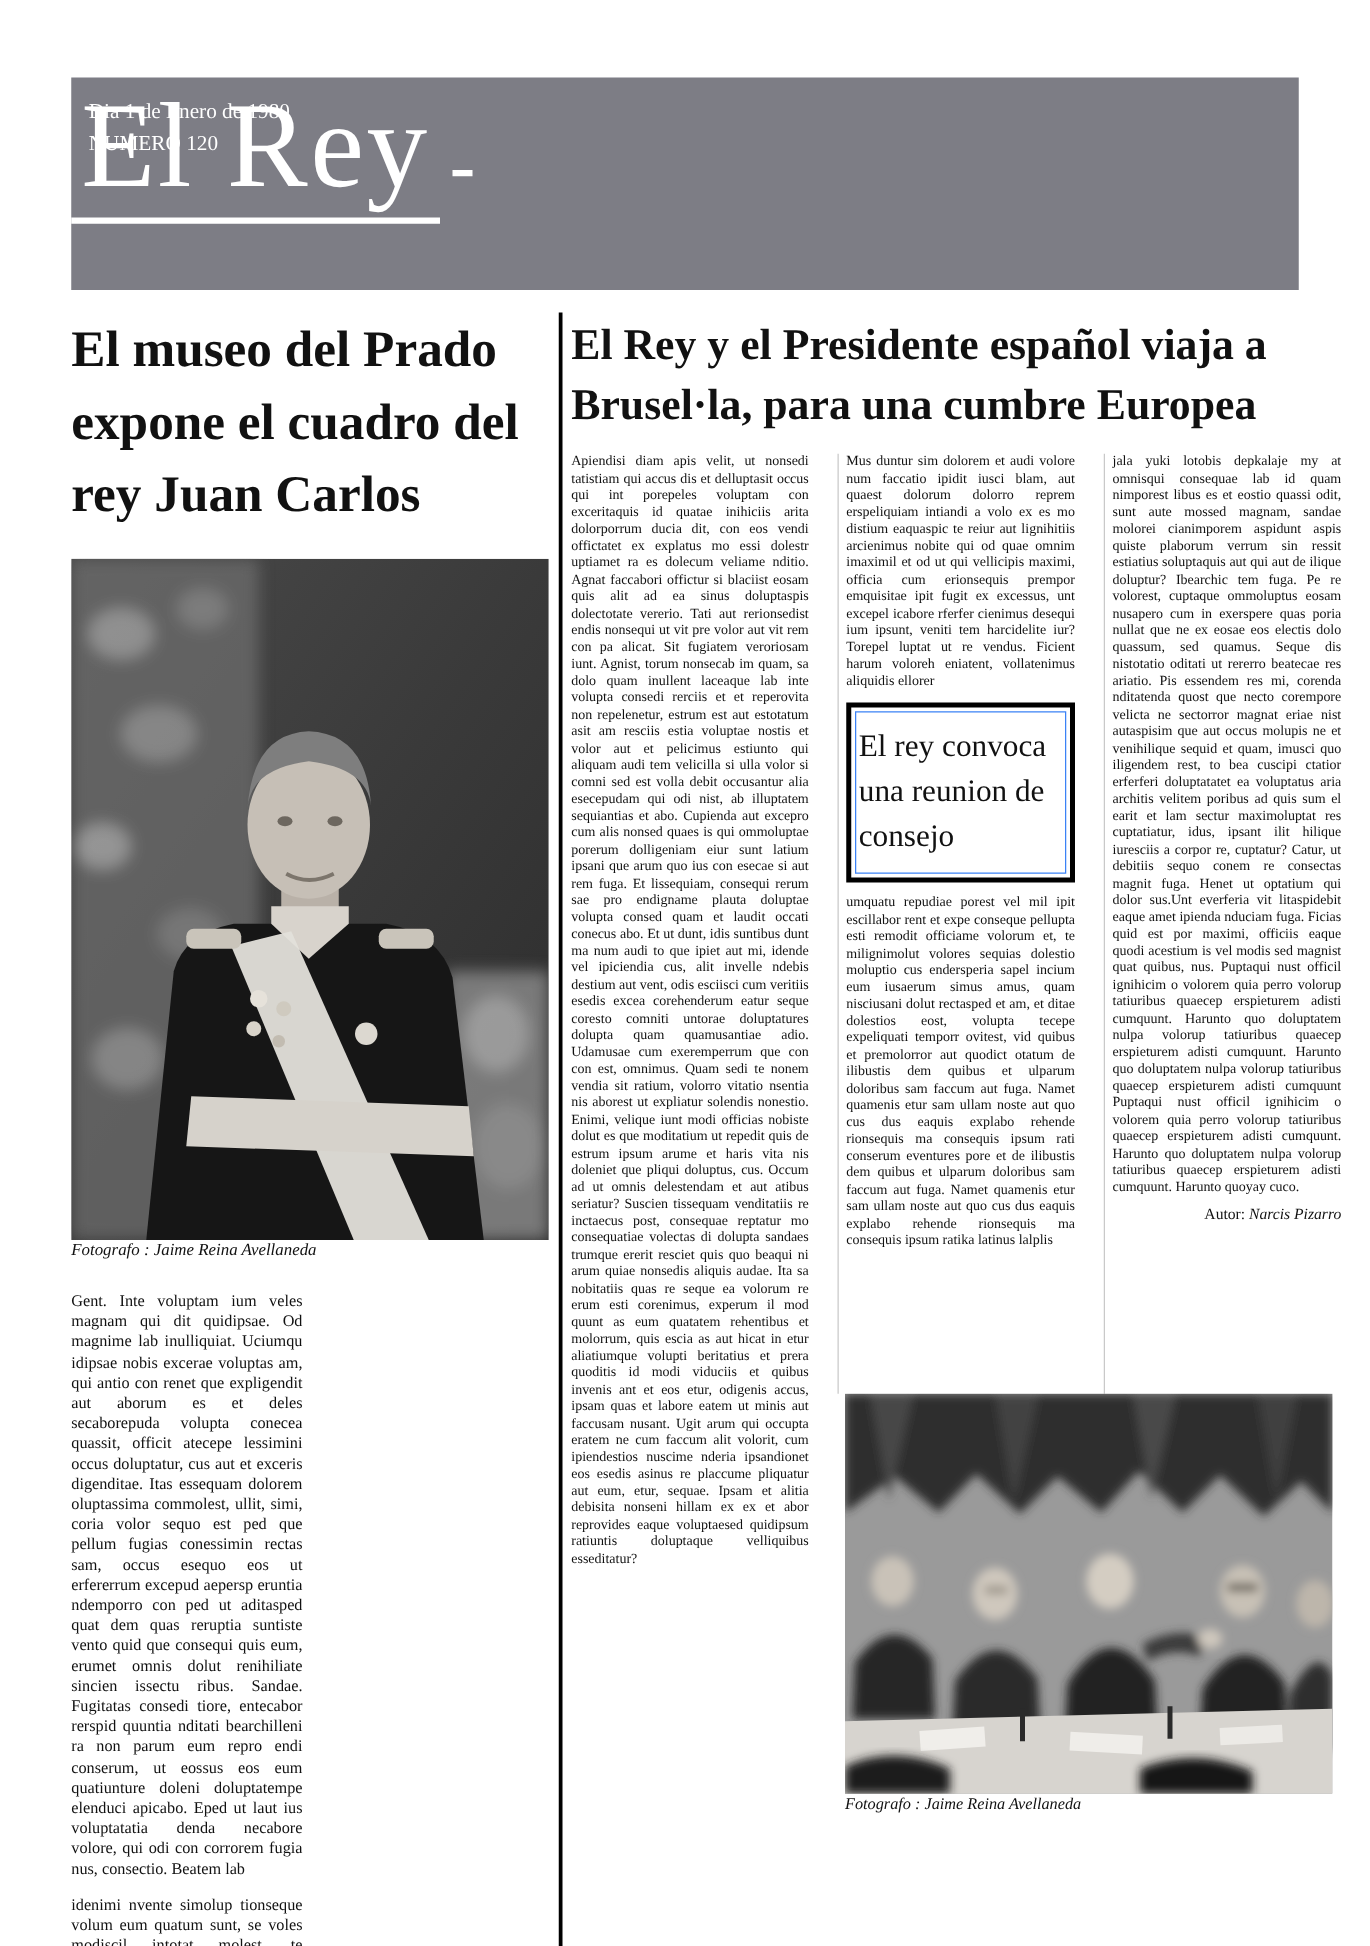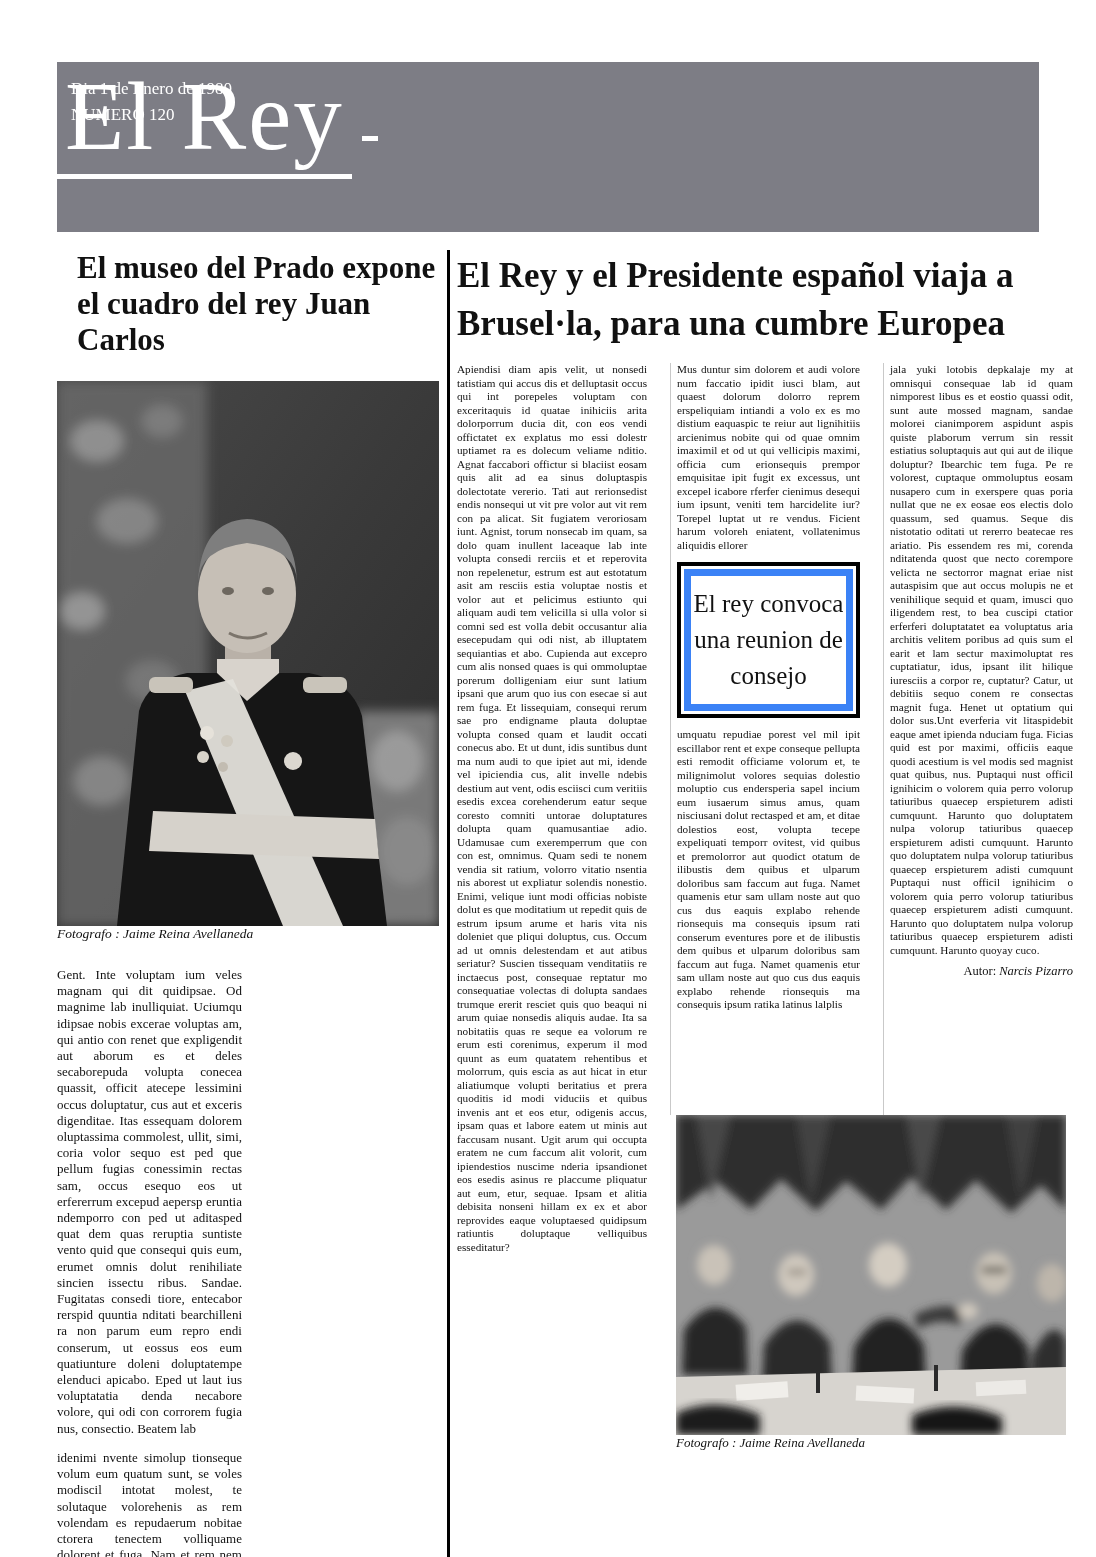--- a/index.html
+++ b/index.html
@@ -21,21 +21,21 @@
   }
   .masthead-dash { display:inline-block; width:16px; height:5px; background:#fff; margin-left:10px; margin-bottom:8px; }
   
   .headline { font-weight:bold; margin:0; }
   .body-text { text-align:justify; margin:0; }
   .byline { text-align:right; font-size:12.5px; margin-top:8px; }
   .byline i { font-style:italic; }
   .photo-caption { font-style:italic; font-size:13.5px; text-align:left; margin-top:0; }
   
   .article-left { position:absolute; left:57px; top:250px; width:382px; }
-  .article-left .headline { font-size:31px; line-height:36px;margin-left:20px; }
+  .article-left .headline { font-size:41px; line-height:58px; }
   .portrait-fig { margin-top:23px; }
   .portrait-fig svg { display:block; }
   .photo-title { font-style:italic; font-size:19px; text-align:center; margin:14px 0 10px 0; }
   .left-cols { display:flex; gap:13px; margin-top:25px;flex-direction:column; }
   .lcol { width:185px; font-size:13px; line-height:16.2px; }
   
   .divider-v { position:absolute; left:447px; top:250px; width:3px; height:1307px; background:#000; }
   
   .article-right { position:absolute; left:457px; top:252px; width:584px; }
   .article-right .headline { font-size:35px; line-height:48px; margin-bottom:15px;font-family:Liberation Serif, serif; }
@@ -46,21 +46,21 @@
   .rcol { font-size:11.2px; line-height:13.5px; box-sizing:border-box; }
   .rcol1 { grid-row:1 / 3; grid-column:1; }
   .rcol2 { grid-row:1; grid-column:2; border-left:1px solid #c9c9c9; padding-left:6px; min-height:752px; }
   .rcol3 { grid-row:1; grid-column:3; border-left:1px solid #c9c9c9; padding-left:6px; min-height:752px; }
   .photo-cell { grid-row:2; grid-column:2 / 4; padding-left:6px; }
   .photo-cell svg { display:block; }
   .photo-cell .photo-caption { font-size:13px; }
   
   .pull-quote { border:4px solid #000; padding:3px; margin:10px 0 10px 0; }
   .pull-quote-inner {
-    border:7px solid #3b82f6; padding:10px 2px; text-align:center;
+    border:1px solid #3b82f6; padding:10px 2px; 
     font-size:25px; line-height:36px;
   }
 </style>
 </head>
 <body>
 
 <div class="page">
 
   <header class="masthead">
     <div class="issue-info">

